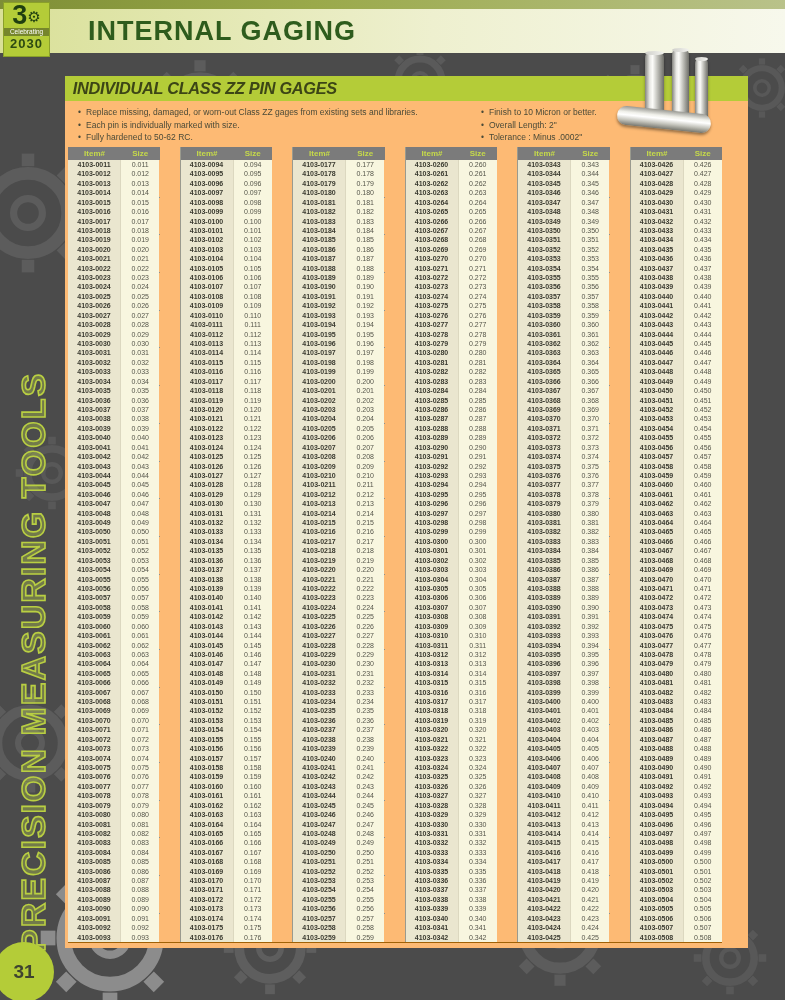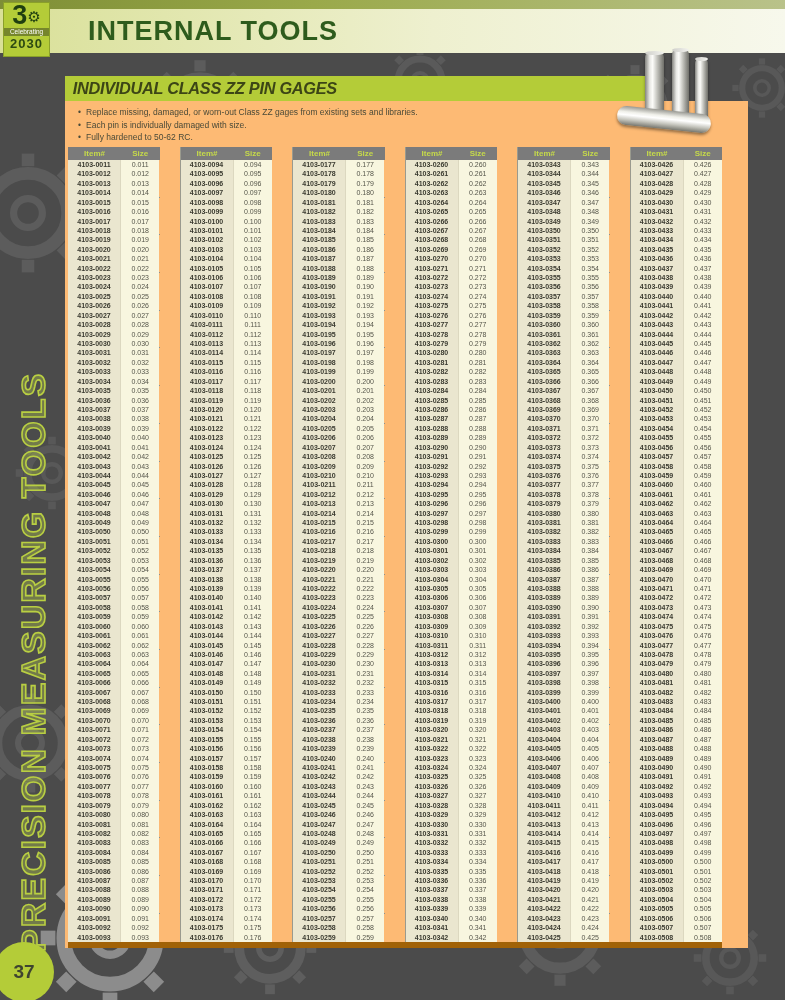--- a/index.html
+++ b/index.html
@@ -18,21 +18,21 @@
   .logo-num{font-size:27px;line-height:24px;font-weight:bold;color:#1f3f10;}
   .logo-gear{font-size:15px;color:#1f3f10;vertical-align:2px;}
   .logo-celebrating{display:block;font-size:6.5px;line-height:8px;color:#ffffff;background:#76862c;}
   .logo-year{display:block;font-size:13px;line-height:15px;font-weight:bold;color:#2c4a12;letter-spacing:1px;}
 
   
   .body-bg{position:absolute;top:53px;left:0;width:785px;height:947px;background:#4b4b4b;}
   .gears{position:absolute;top:0;left:0;pointer-events:none;}
 
   
-  .section-bar{position:absolute;left:65px;top:76px;width:588px;height:25px;background:#b4cc38;
+  .section-bar{position:absolute;left:65px;top:76px;width:683px;height:25px;background:#b4cc38;
     display:flex;align-items:center;z-index:2;}
   .section-title{font-size:17px;font-weight:bold;font-style:italic;color:#3c4516;
     padding-left:8px;letter-spacing:-0.3px;transform:scaleX(0.96);transform-origin:left center;white-space:nowrap;}
 
   
   .panel{position:absolute;left:65px;top:101px;width:683px;height:847px;background:#fdba74;z-index:2;}
   .features{position:absolute;top:5px;margin:0;padding:0;list-style:none;
     font-size:8.5px;line-height:12.5px;color:#4a4a38;}
   .features li{padding-left:9px;position:relative;}
   .features li::before{content:"\2022";position:absolute;left:1px;top:0;color:#4a4a38;}
@@ -49,21 +49,21 @@
   .pin-v1{left:30px;top:5px;width:19px;height:72px;}
   .pin-v2{left:57px;top:2px;width:17px;height:74px;}
   .pin-v3{left:80px;top:11px;width:13px;height:64px;}
   .pin-h{position:absolute;left:2px;top:62px;width:94px;height:19px;border-radius:9px;
     transform:rotate(6deg);
     background:linear-gradient(180deg,#9a9a94 0%,#f0f0ea 30%,#ffffff 46%,#c4c4bc 72%,#76766e 100%);
     box-shadow:0 2px 3px rgba(0,0,0,0.4);}
 
   
   .table-area{position:absolute;left:3px;top:46px;width:654px;}
-  .pairs{display:flex;border-bottom:6px solid #a16207;gap:20px;}
+  .pairs{display:flex;border-bottom:1px solid #a16207;gap:20px;}
   .colpair{flex:1;min-width:0;}
   .colpair + .colpair{border-left:1px solid #9a9a8e;}
   .pair-head{display:flex;background:#7b7b7b;height:13px;align-items:center;}
   .pair-head span{display:block;text-align:center;font-size:8px;font-weight:bold;color:#c6da4a;}
   .h-item{width:58%;}
   .h-size{width:42%;}
   .trow{display:flex;height:9.43px;line-height:9.6px;font-size:7px;}
   .trow.hr{box-shadow:inset 0 -1px 0 #90908a;}
   .c-item{display:block;width:58%;text-align:center;font-weight:bold;color:#3a3a30;
     background:#eae6cf;border-right:1px solid #dcd8c0;box-sizing:border-box;
@@ -79,21 +79,21 @@
     background:#b4cc38;display:flex;align-items:center;justify-content:center;z-index:4;}
   .page-number{font-size:19px;font-weight:bold;color:#3e4430;}
 </style>
 </head>
 <body>
 
 <div class="canvas">
 
   <div class="top-strip"></div>
   <div class="band"></div>
-  <div class="page-title">INTERNAL TOOLS</div>
+  <div class="page-title">INTERNAL GAGING</div>
 
   <div class="logo">
     <span class="logo-num">3</span><span class="logo-gear">⚙</span>
     <span class="logo-celebrating">Celebrating</span>
     <span class="logo-year">2030</span>
   </div>
 
   <div class="body-bg">
     <svg class="gears" width="785" height="947" viewBox="0 0 785 947">
       <defs>
@@ -126,22 +126,27 @@
     </svg>
   </div>
 
   <div class="section-bar">
     <span class="section-title">INDIVIDUAL CLASS ZZ PIN GAGES</span>
   </div>
 
   <div class="panel">
     <ul class="features features-left">
         <li>Replace missing, damaged, or worn-out Class ZZ gages from existing sets and libraries.</li>
-        <li>Each pin is individually damaged with size.</li>
+        <li>Each pin is individually marked with size.</li>
         <li>Fully hardened to 50-62 RC.</li>
+      </ul>
+    <ul class="features features-right">
+        <li>Finish to 10 Micron or better.</li>
+        <li>Overall Length: 2"</li>
+        <li>Tolerance : Minus .0002"</li>
       </ul>
 
     <div class="table-area">
       <div class="pairs" id="table-pairs">
           <div class="colpair">
             <div class="pair-head">
               <span class="h-item">Item#</span>
               <span class="h-size">Size</span>
             </div>
             <div class="trow">
@@ -2173,16 +2178,16 @@
 
   <div class="pins">
     <div class="pin-v pin-v1"></div>
     <div class="pin-v pin-v2"></div>
     <div class="pin-v pin-v3"></div>
     <div class="pin-h"></div>
   </div>
 
   <div class="sidebar-text">PRECISION MEASURING TOOLS</div>
   <div class="page-circle">
-    <span class="page-number">37</span>
+    <span class="page-number">31</span>
   </div>
 
 </div>
 
 </body></html>

